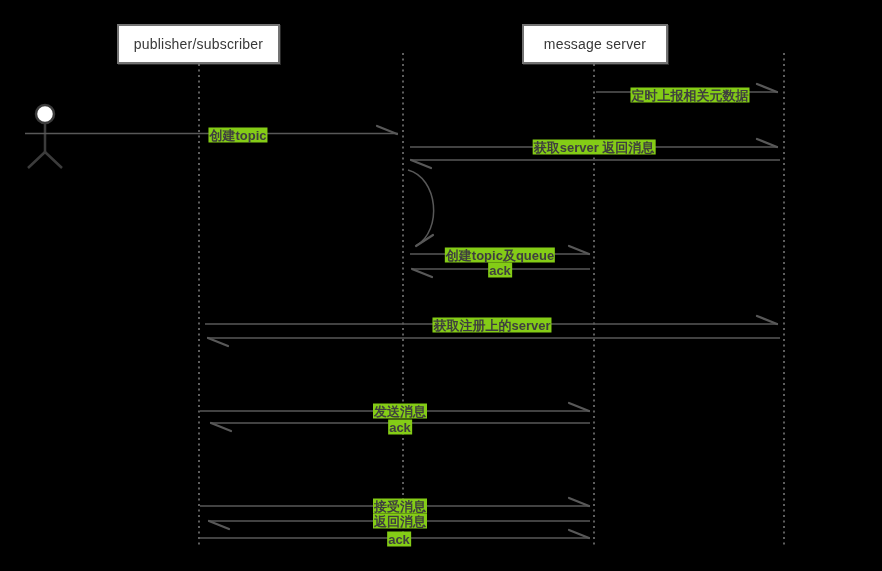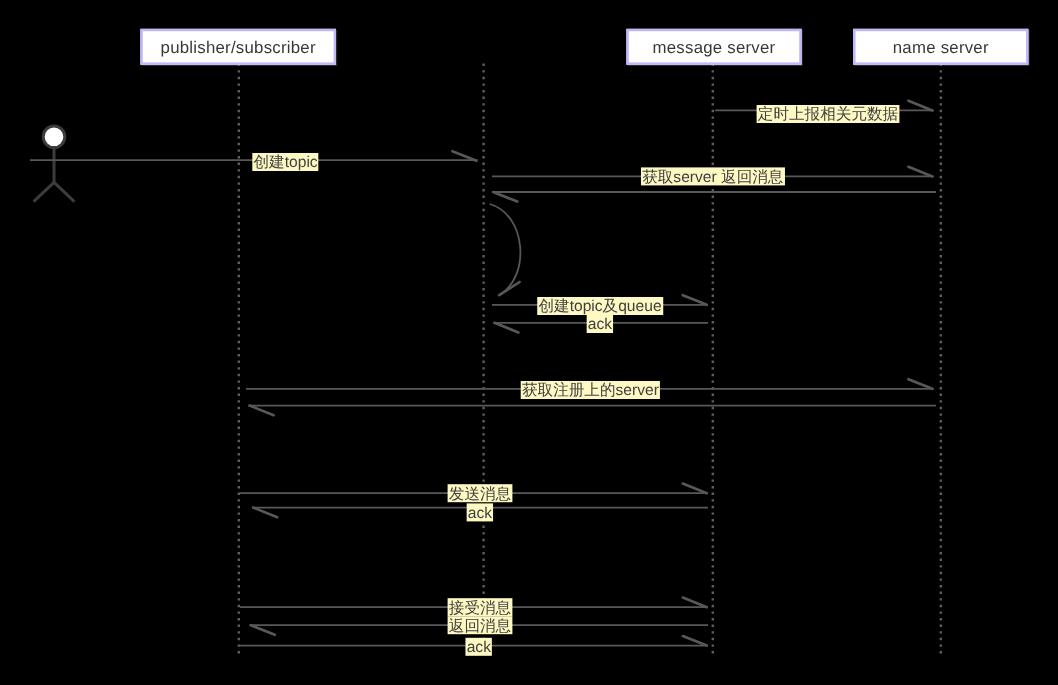--- a/index.html
+++ b/index.html
@@ -2,30 +2,30 @@
 <html><head>
 <meta charset="utf-8">
 <style>
   html,body{margin:0;padding:0;background:#000;}
   .stage{
     position:relative;width:882px;height:571px;background:#000;
     font-family:"Liberation Sans", sans-serif;overflow:hidden;
   }
   .stage svg{position:absolute;left:0;top:0;}
   .participant{
-    position:absolute;top:24px;height:30px;box-sizing:border-box;
-    background:#ffffff;border:2px solid #c4b5fd;
+    position:absolute;top:24px;height:40px;box-sizing:border-box;
+    background:#ffffff;border:2px solid #737373;
     display:flex;align-items:center;justify-content:center;
     font-size:14px;color:#383838;letter-spacing:.2px;
     box-shadow:1px 1px 0 rgba(120,120,120,.35);
   }
   .msg-label{
     position:absolute;transform:translate(-50%,-50%);
-    background:#fef9c3;color:#3f3f3f;font-size:13px;line-height:15px;
-    padding:0 1px;white-space:nowrap;
+    background:#84cc16;color:#3f3f3f;font-size:13px;line-height:15px;
+    padding:0 1px;white-space:nowrap;font-weight:bold;
   }
 </style>
 </head>
 <body>
 
 <div class="stage">
 
   <svg width="882" height="571" viewBox="0 0 882 571">
 
     <g stroke="#5e5e5e" stroke-width="2" stroke-dasharray="2 3.5" fill="none">
@@ -71,21 +71,20 @@
       <path d="M569 403 L589 411"></path>
       <path d="M211 423 L231 431"></path>
       <path d="M569 498 L589 506"></path>
       <path d="M209 521 L229 529"></path>
       <path d="M569 530 L589 538"></path>
     </g>
   </svg>
 
   <div class="participant" style="left:117px;width:163px;">publisher/subscriber</div>
   <div class="participant" style="left:522px;width:146px;">message server</div>
-  <div class="participant" style="left:711px;width:146px;">name server</div>
 
   <div class="msg-label" style="left:690px;top:95px;">定时上报相关元数据</div>
   <div class="msg-label" style="left:238px;top:135px;">创建topic</div>
   <div class="msg-label" style="left:594px;top:147px;">获取server 返回消息</div>
   <div class="msg-label" style="left:500px;top:255px;">创建topic及queue</div>
   <div class="msg-label" style="left:500px;top:270px;">ack</div>
   <div class="msg-label" style="left:492px;top:325px;">获取注册上的server</div>
   <div class="msg-label" style="left:400px;top:411px;">发送消息</div>
   <div class="msg-label" style="left:400px;top:427px;">ack</div>
   <div class="msg-label" style="left:400px;top:506px;">接受消息</div>

